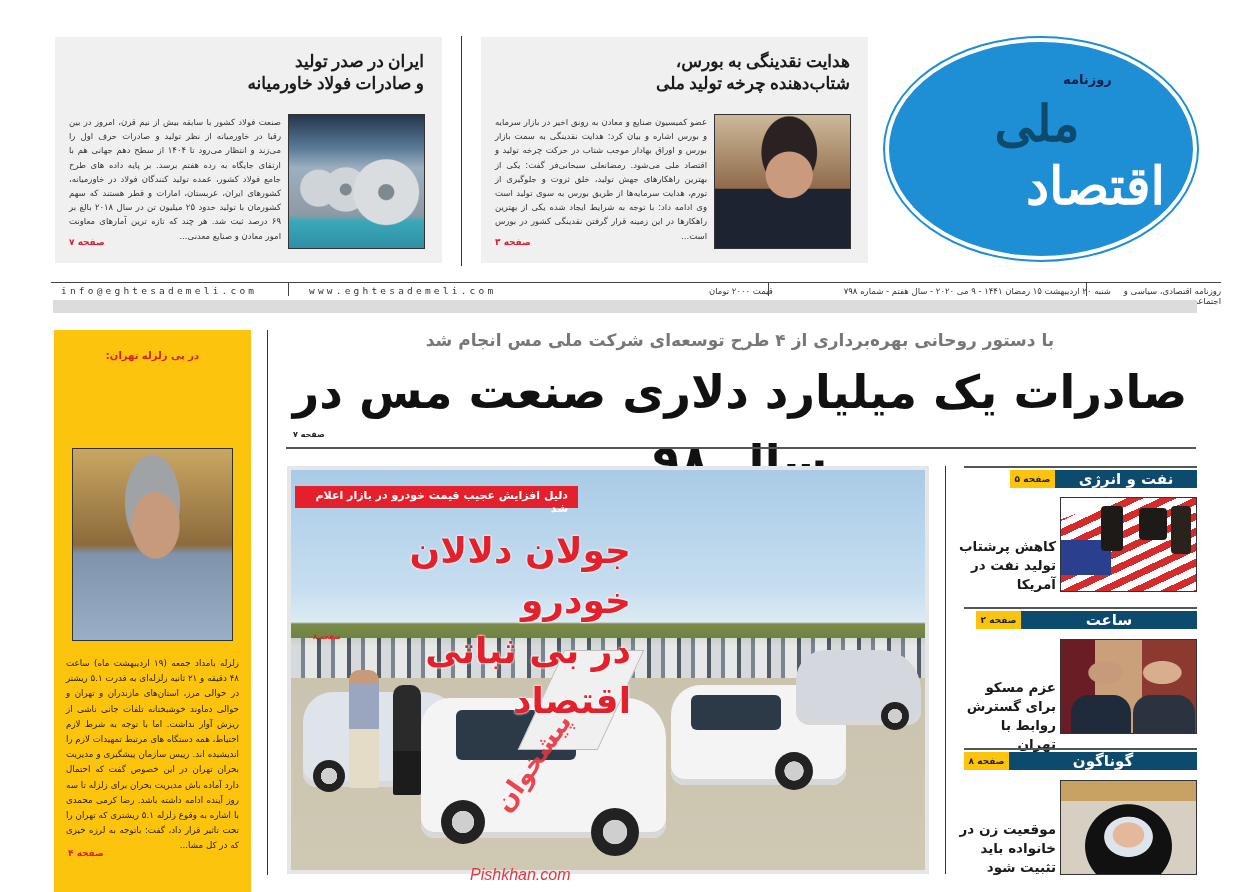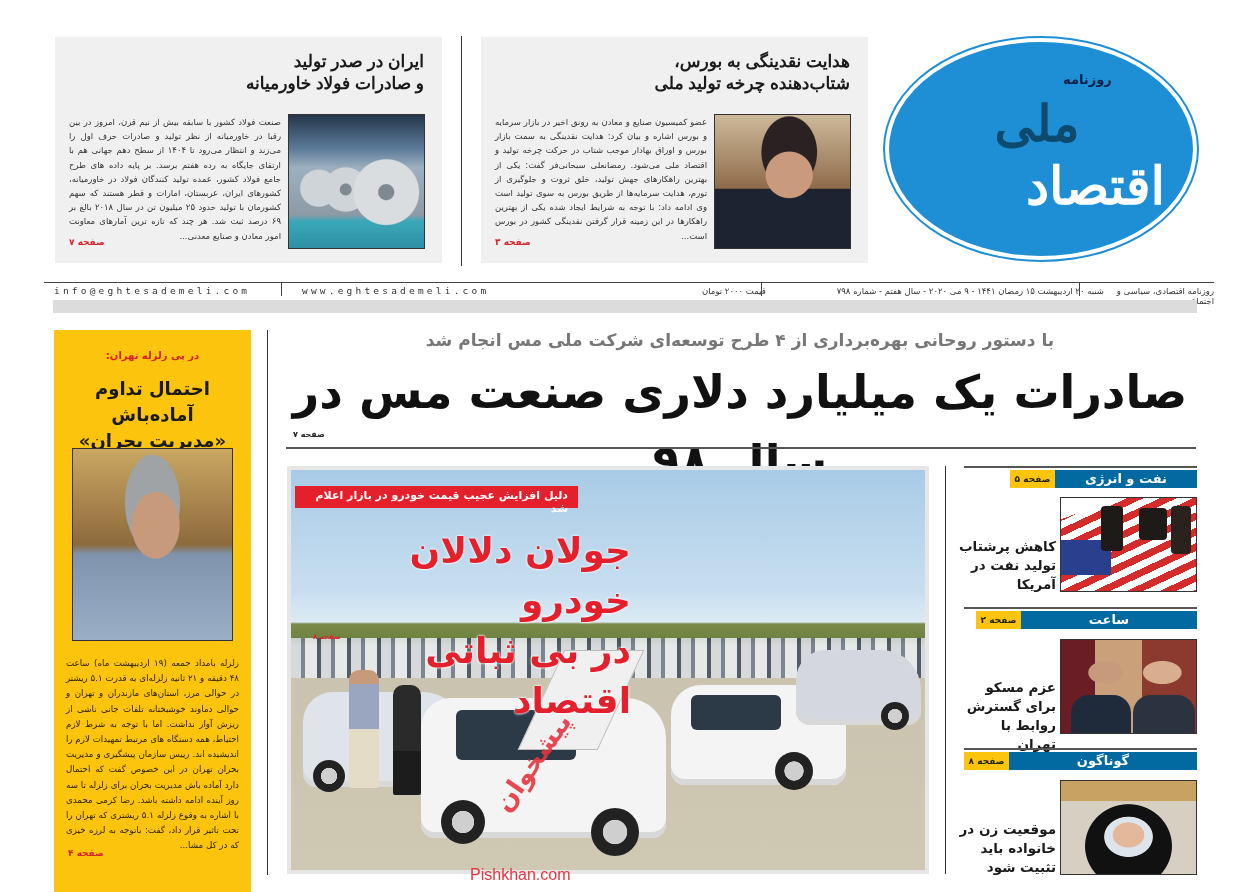--- a/index.html
+++ b/index.html
@@ -3,34 +3,34 @@
 <meta charset="utf-8">
 <style>
   * { box-sizing: border-box; margin: 0; padding: 0; }
   html, body { width: 1250px; height: 892px; background: #ffffff; overflow: hidden; }
   body { font-family: "DejaVu Sans", sans-serif; position: relative; color: #111; }
   .rtl { direction: rtl; }
   .abs { position: absolute; }
 
   
   .teaser { background: #f0f0f0; }
-  .teaser h2 { font-family: Liberation Sans, sans-serif; font-weight: bold; font-size: 17px; line-height: 22px; color: #1a1a1a; direction: rtl; }
+  .teaser h2 { font-family: Liberation Serif, serif; font-weight: bold; font-size: 17px; line-height: 22px; color: #1a1a1a; direction: rtl; }
   .teaser p { font-size: 8.5px; line-height: 14.2px; color: #333; text-align: justify; direction: rtl; }
   .page-ref { font-size: 9px; font-weight: bold; color: #d6212b; direction: rtl; text-align: right; }
   .photo { border: 1px solid #333; overflow: hidden; }
 
   
   .logo-wrap { left: 885px; top: 38px; width: 312px; height: 222px; }
   .logo-oval { position: absolute; inset: 0; border-radius: 50%; background: #1e8fd4; border: 4px solid #fff; box-shadow: 0 0 0 2px #1e8fd4; }
   .logo-small { position: absolute; top: 34px; left: 178px; font-size: 13px; font-weight: bold; color: #0d1f4a; direction: rtl; }
   .logo-big1 { position: absolute; top: 56px; left: 32px; width: 240px; text-align: center; font-size: 50px; font-weight: bold; color: #0c4a6e; direction: rtl; line-height: 60px; font-family: "DejaVu Serif", serif; }
   .logo-big2 { position: absolute; top: 118px; left: 40px; width: 240px; text-align: right; font-size: 52px; font-weight: bold; color: #fff; direction: rtl; line-height: 60px; font-family: "DejaVu Serif", serif; }
 
   
-  .infobar { top: 282px; left: 44px; width: 1170px; height: 16px; border-top: 1.5px solid #444; font-size: 8.5px; color: #333; text-decoration: underline; }
+  .infobar { top: 282px; left: 51px; width: 1170px; height: 16px; border-top: 1.5px solid #444; font-size: 8.5px; color: #333; text-decoration: underline; }
   .infobar .en { letter-spacing: 3.2px; font-family: "DejaVu Sans Mono", monospace; font-size: 9.5px; }
   .graybar { top: 300px; left: 53px; width: 1144px; height: 13px; background: #dcdcdc; }
 
   
   .yellow { left: 54px; top: 330px; width: 197px; height: 648px; background: #fcc40c; }
   .yellow .kicker { font-size: 10px; font-weight: bold; color: #d6212b; text-align: center; direction: rtl; }
   .yellow .ytitle { font-size: 18px; font-weight: bold; line-height: 26px; text-align: center; color: #1a1a1a; direction: rtl; }
   .yellow p { font-size: 8.7px; line-height: 15.2px; color: #2a2000; text-align: justify; direction: rtl; }
 
   .vrule { background: #333; }
@@ -49,27 +49,27 @@
   .car-title { left: 10px; top: 56px; width: 330px; font-size: 36px; font-weight: bold; color: #e3202b; line-height: 50px; text-align: right; direction: rtl; text-shadow: 0 0 3px #fff, 0 0 2px #fff; }
 
   
   .car { position: absolute; background: #f4f4f4; border-radius: 30px 40px 14px 14px; box-shadow: inset 0 -6px 0 #d8d8d8; }
   .wheel { position: absolute; width: 40px; height: 40px; border-radius: 50%; background: radial-gradient(circle, #cfcfcf 0 35%, #222 37% 100%); }
   .win { position: absolute; background: #2c3a48; border-radius: 6px; }
   .crowd { position: absolute; left: 0; width: 100%; height: 40px; top: 168px;
     background: repeating-linear-gradient(90deg, #d9dde3 0 10px, #6d7a8a 10px 14px, #eceff2 14px 26px, #3e4a5a 26px 30px); opacity: .85; }
 
   .watermark-fa { left: 488px; top: 800px; font-size: 26px; font-weight: bold; color: #e8343f; direction: rtl; transform: rotate(-55deg); transform-origin: left top; opacity: .9; }
-  .watermark-en { left: 470px; top: 866px; font-size: 16px; color: #e8343f; font-family: "Liberation Sans", sans-serif; }
+  .watermark-en { left: 470px; top: 866px; font-size: 16px; color: #e8343f; font-family: "Liberation Sans", sans-serif; font-style: italic; }
 
   
   .sec-rule { left: 964px; width: 233px; height: 2px; background: #555; }
   .sec-bar { left: 964px; width: 233px; height: 18px; display: flex; }
   .sec-bar .pg { width: 45px; background: #fcc40c; font-size: 9px; font-weight: bold; color: #222; text-align: center; line-height: 18px; direction: rtl; }
-  .sec-bar .nm { flex: 1; background: #0369a1; color: #fff; font-size: 13px; font-weight: bold; text-align: center; line-height: 18px; direction: rtl; }
+  .sec-bar .nm { flex: 1; background: #0c4a6e; color: #fff; font-size: 15px; font-weight: bold; text-align: center; line-height: 18px; direction: rtl; }
   .side-title { left: 958px; width: 98px; font-size: 13.5px; font-weight: bold; line-height: 19px; text-align: right; color: #1a1a1a; direction: rtl; }
   .side-photo { left: 1060px; width: 137px; height: 95px; border: 1px solid #333; overflow: hidden; position: absolute; }
 </style>
 </head>
 <body>
 
 <div class="abs logo-wrap">
   <div class="logo-oval"></div>
   <div class="logo-small">روزنامه</div>
   <div class="logo-big1">ملی</div>
@@ -105,24 +105,20 @@
   <span class="abs rtl" style="left:658px; top:3px;">قیمت ۲۰۰۰ تومان</span>
   <span class="abs" style="left:717px; top:0px; width:1px; height:13px; background:#444;"></span>
   <span class="abs rtl" style="left:740px; top:3px; width:320px; text-align:right;">شنبه ۲۰ اردیبهشت ۱۵ رمضان ۱۴۴۱ - ۹ می ۲۰۲۰ - سال هفتم - شماره ۷۹۸</span>
   <span class="abs" style="left:1035px; top:0px; width:1px; height:13px; background:#444;"></span>
   <span class="abs rtl" style="left:1045px; top:3px; width:125px; text-align:right;">روزنامه اقتصادی، سیاسی و اجتماعی</span>
 </div>
 <div class="abs graybar"></div>
 
 <div class="abs yellow">
   <div class="abs kicker" style="left:0; top:20px; width:197px;">در پی زلزله تهران:</div>
-  <div class="abs ytitle" style="left:0; top:46px; width:197px;">
-    <span>احتمال تداوم آماده‌باش</span><br>
-    <span>«مدیریت بحران»</span>
-  </div>
   <div class="abs photo" style="left:18px; top:118px; width:161px; height:193px; background: radial-gradient(ellipse at 52% 40%, #c79a7c 0 20%, transparent 21%), radial-gradient(ellipse at 50% 28%, #9fa3a6 0 24%, transparent 25%), linear-gradient(to bottom, #c9a762 0%, #8d6a3c 50%, #7f93ad 55%, #9aaec6 100%);"></div>
   <p class="abs" style="left:12px; top:326px; width:173px;">زلزله بامداد جمعه (۱۹ اردیبهشت ماه) ساعت ۴۸ دقیقه و ۲۱ ثانیه زلزله‌ای به قدرت ۵.۱ ریشتر در حوالی مرز، استان‌های مازندران و تهران و حوالی دماوند خوشبختانه تلفات جانی ناشی از ریزش آوار نداشت. اما با توجه به شرط لازم احتیاط، همه دستگاه های مرتبط تمهیدات لازم را اندیشیده اند. رییس سازمان پیشگیری و مدیریت بحران تهران در این خصوص گفت که احتمال دارد آماده باش مدیریت بحران برای زلزله تا سه روز آینده ادامه داشته باشد. رضا کرمی محمدی با اشاره به وقوع زلزله ۵.۱ ریشتری که تهران را تحت تاثیر قرار داد، گفت: باتوجه به لرزه خیزی که در کل مشا...</p>
   <div class="abs page-ref" style="left:14px; top:518px;text-align:right;">صفحه ۴</div>
 </div>
 
 <div class="abs vrule" style="left:267px; top:330px; width:1px; height:545px;"></div>
 
 <div class="abs subhead">با دستور روحانی بهره‌برداری از ۴ طرح توسعه‌ای شرکت ملی مس انجام شد</div>
 <div class="abs headline">صادرات یک میلیارد دلاری صنعت مس در سال ۹۸</div>
 <div class="abs head-ref">صفحه ۷</div>

